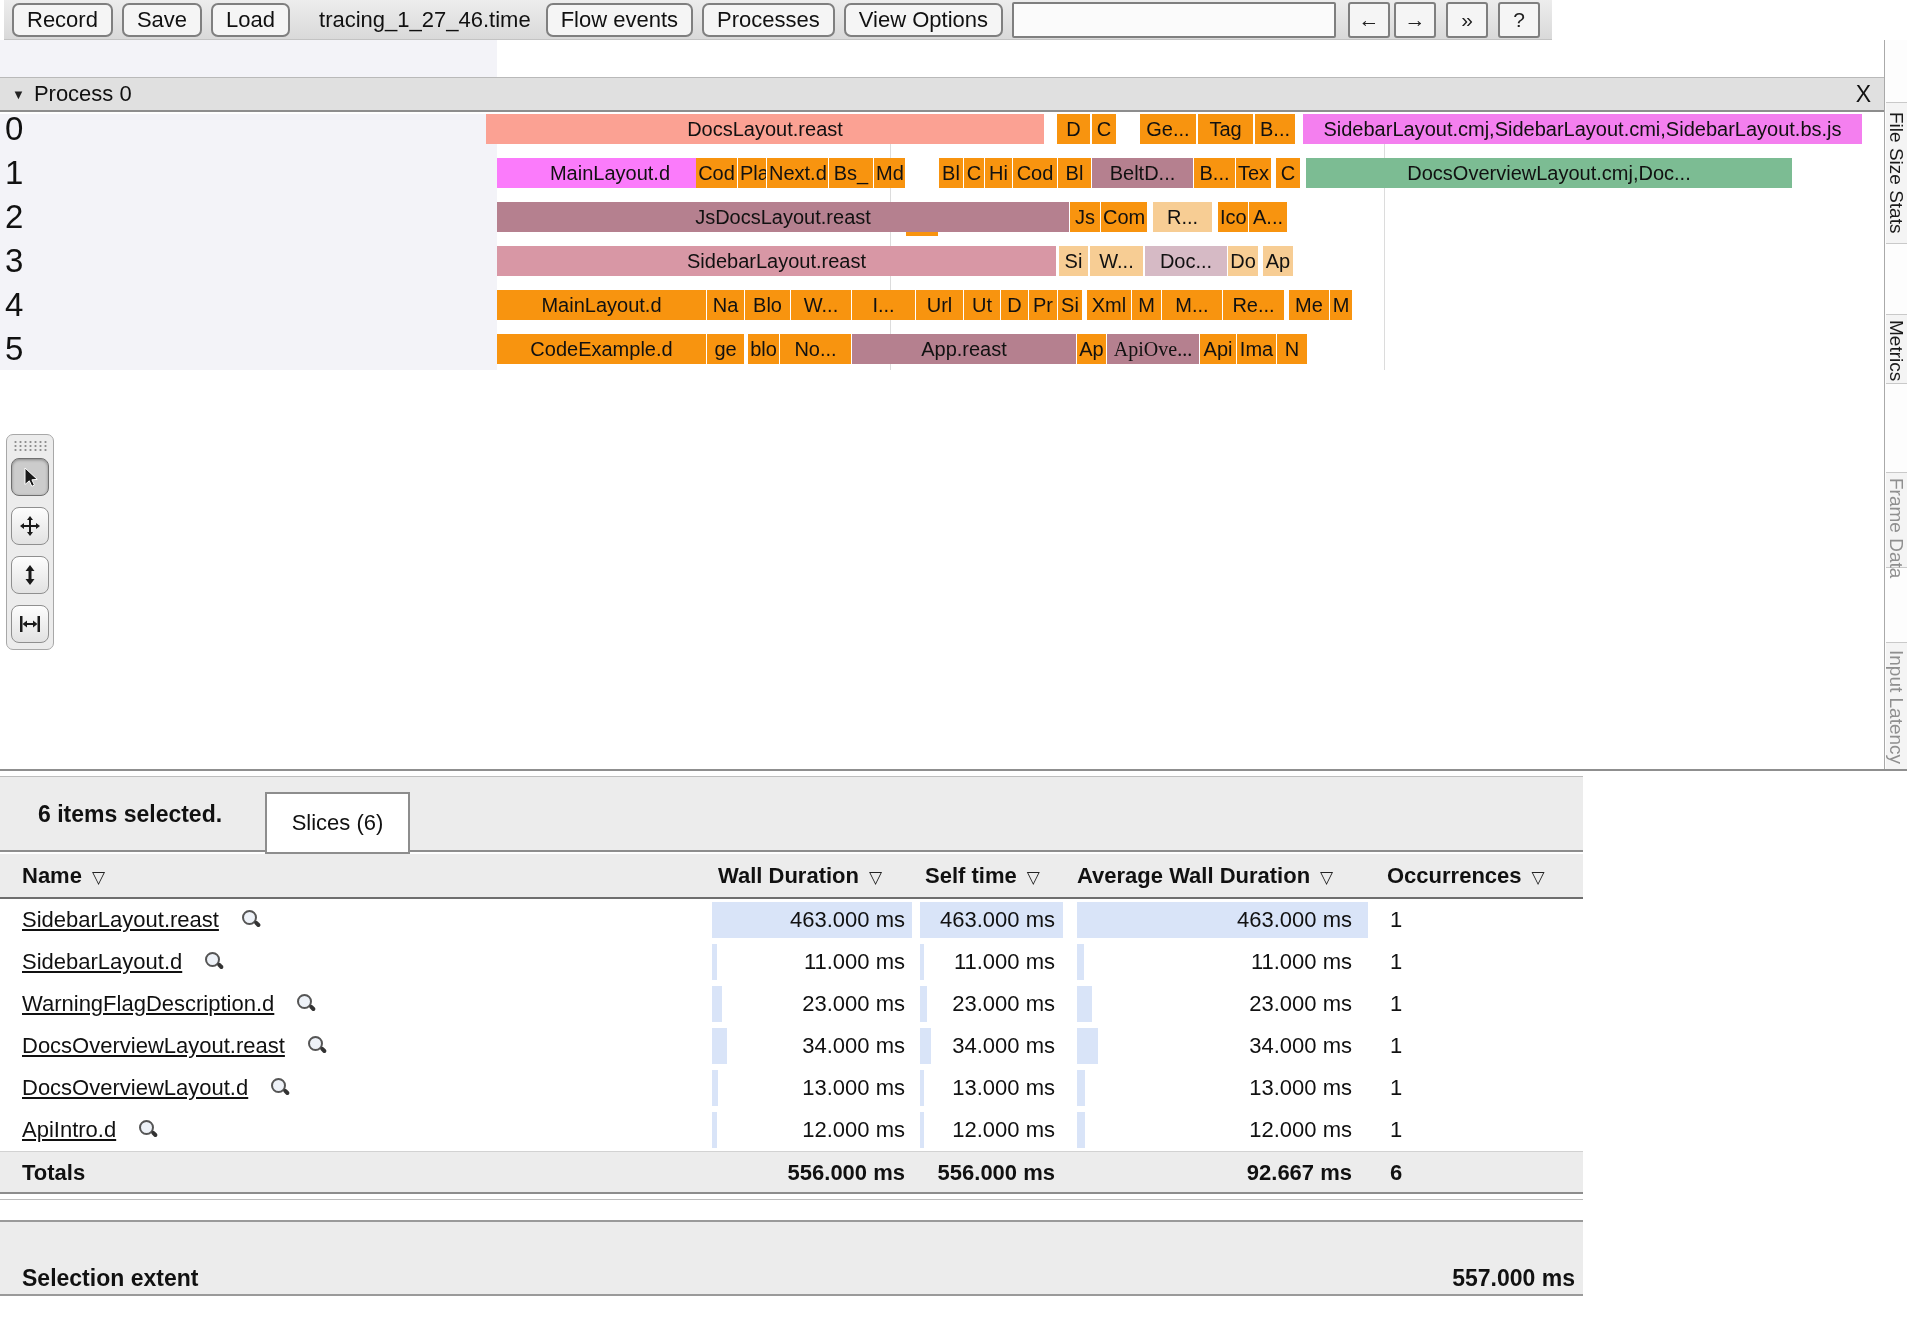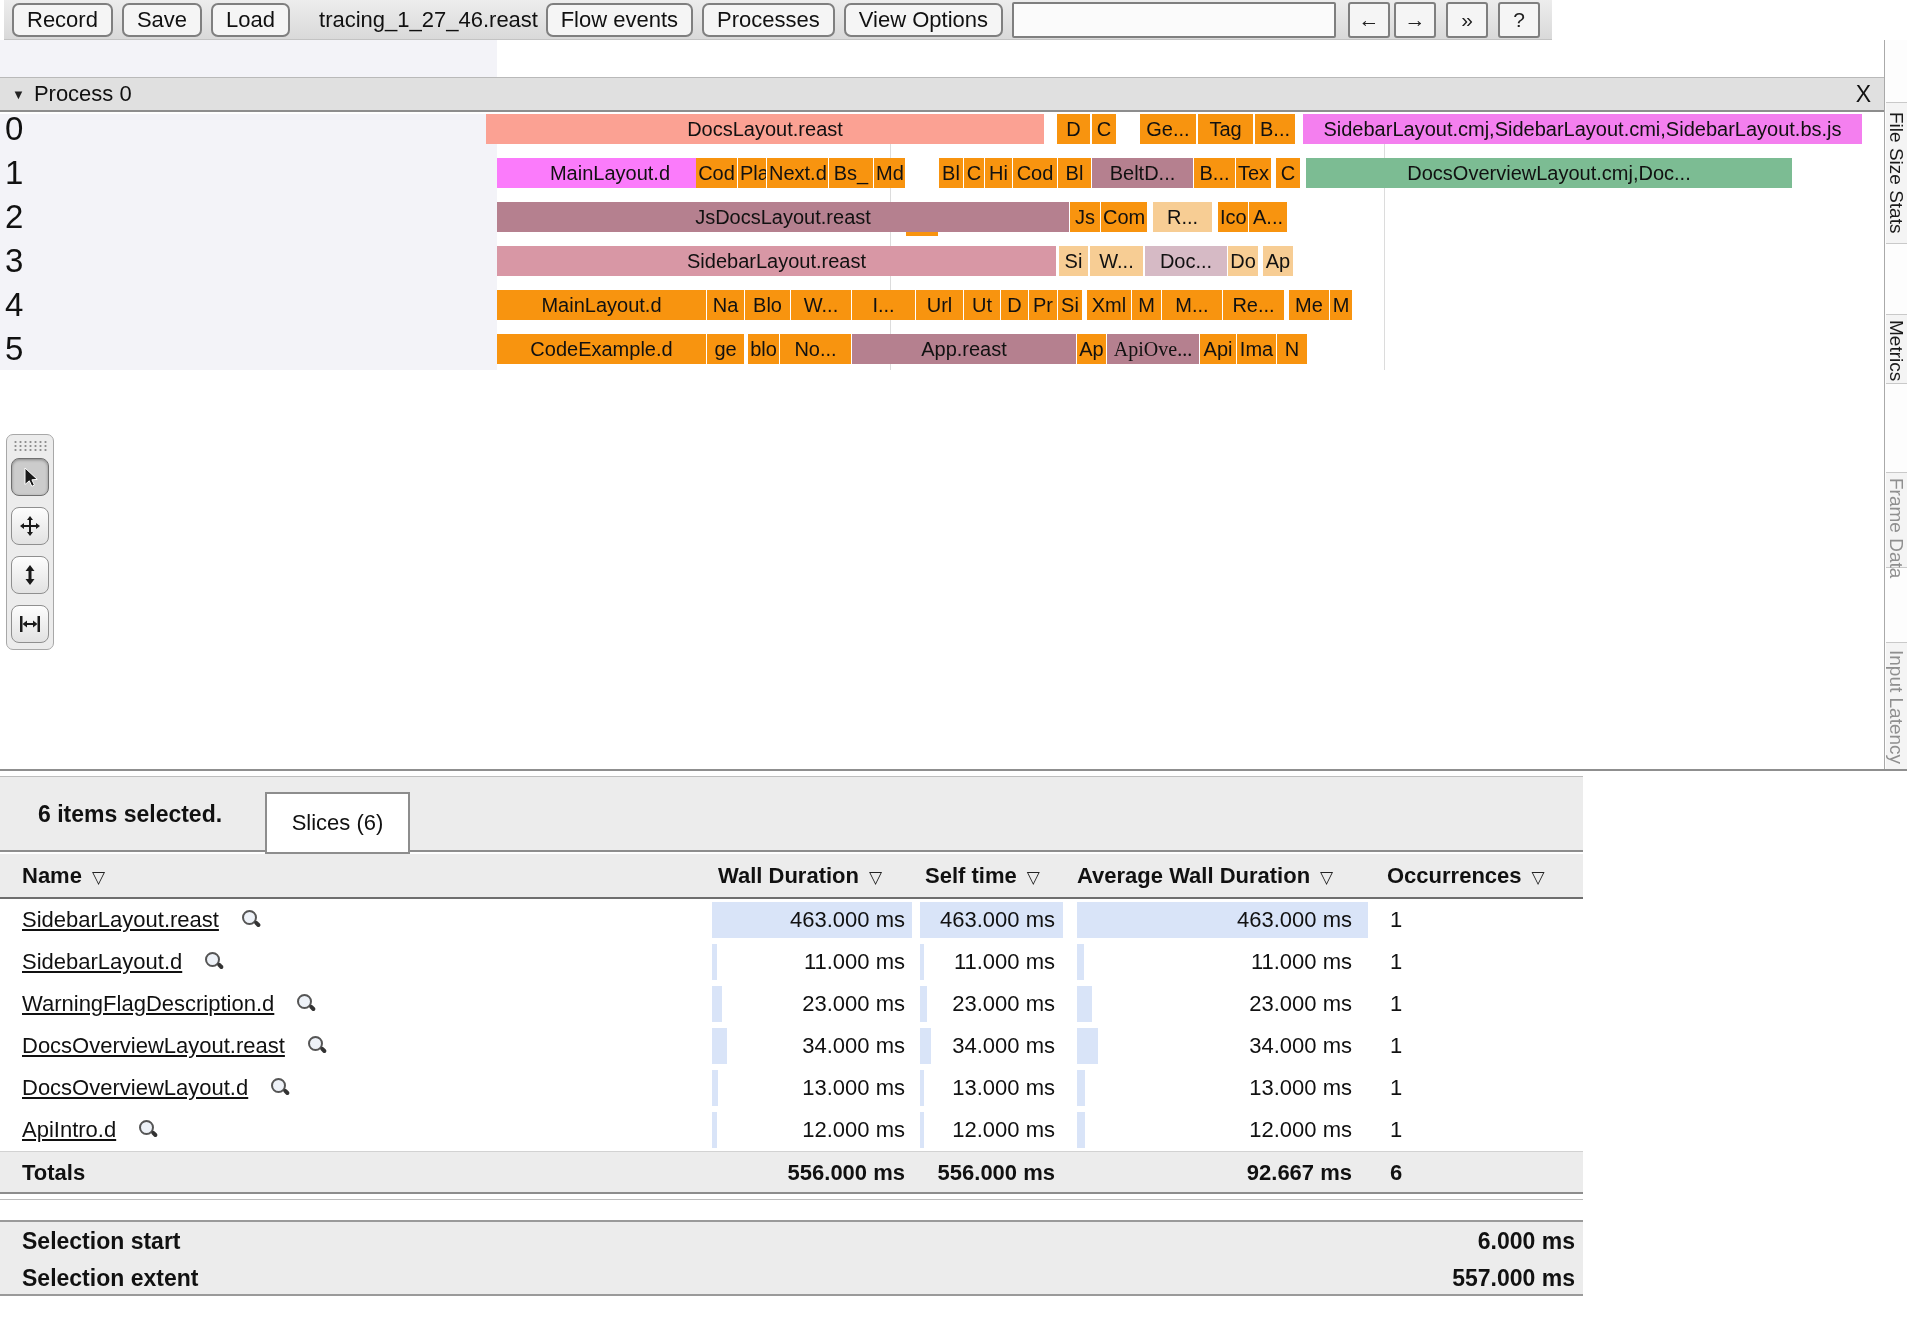--- a/index.html
+++ b/index.html
@@ -85,21 +85,21 @@
 </style>
 </head>
 <body>
 
 <div id="app">
 
   <div class="toolbar">
     <button class="tbtn">Record</button>
     <button class="tbtn">Save</button>
     <button class="tbtn">Load</button>
-    <span class="tb-title">tracing_1_27_46.reast</span>
+    <span class="tb-title">tracing_1_27_46.time</span>
     <span class="tb-spacer"></span>
     <button class="tbtn">Flow events</button>
     <button class="tbtn">Processes</button>
     <button class="tbtn">View Options</button>
     <input class="search" type="text" value="" style="">
     <button class="navbtn">←</button>
     <button class="navbtn">→</button>
     <button class="navbtn gap">»</button>
     <button class="navbtn gap">?</button>
   </div>
@@ -308,23 +308,19 @@
     <div class="totals">
       <span class="num bold" style="left:22px">Totals</span>
       <span class="num bold" id="tot-wall" style="left: 645px; width: 260px; text-align: right;">556.000 ms</span>
       <span class="num bold" id="tot-self" style="left: 795px; width: 260px; text-align: right;">556.000 ms</span>
       <span class="num bold" id="tot-avg" style="left: 1092px; width: 260px; text-align: right;">92.667 ms</span>
       <span class="num bold" style="left:1390px">6</span>
     </div>
     <div class="totline"></div>
 
     <div class="selinfo" id="selinfo">
-        <div class="sirow" style="top: 0px;">
-          <div class="silabel">Selection start</div>
-          <div class="sival">6.000 ms</div>
-        </div>
         <div class="sirow" style="top: 37px;">
           <div class="silabel">Selection extent</div>
           <div class="sival">557.000 ms</div>
         </div>
       </div>
   </div>
 </div>
 
 </body></html>

